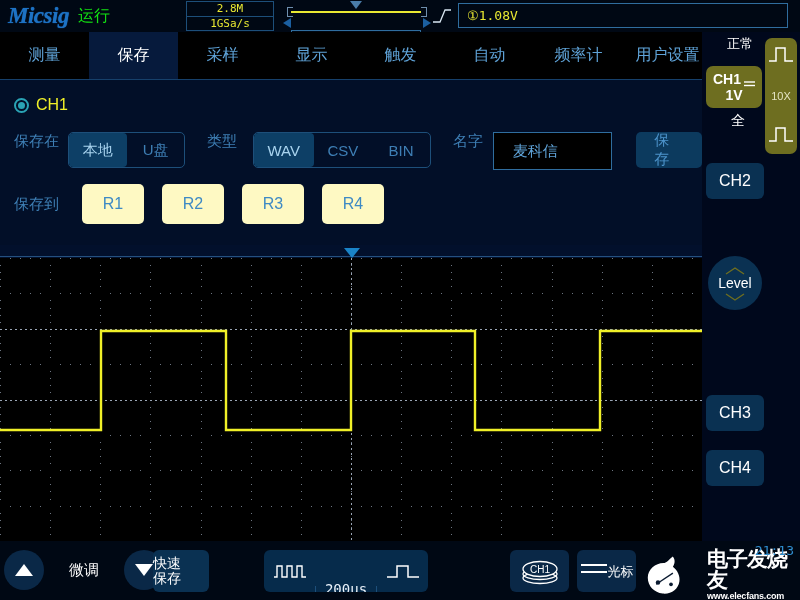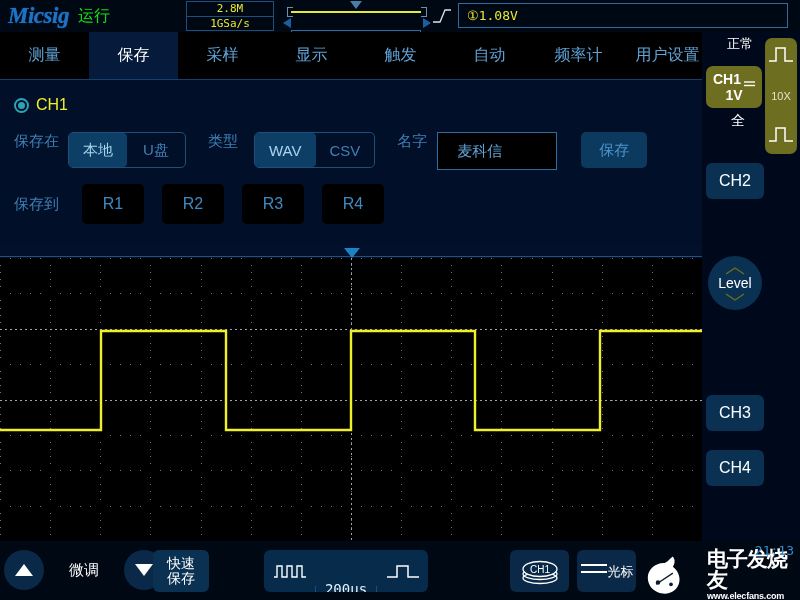--- a/index.html
+++ b/index.html
@@ -113,21 +113,21 @@
     width:120px; height:38px; background:#000000; border:1px solid #2f6d9e;
     display:flex; align-items:center; padding-left:19px;
     font-size:15px; color:#5fa3d8;
   }
   .btn {
     height:36px; min-width:62px; padding:0 18px; border-radius:5px;
     background:#0c3a5e; display:flex; align-items:center; justify-content:center;
     font-size:15px; color:#4d94cc; cursor:pointer;
   }
   .rbtn {
-    width:62px; height:40px; border-radius:5px; background:#000000;
+    width:62px; height:40px; border-radius:5px; background:#fef9c3;
     display:flex; align-items:center; justify-content:center;
     font-size:16px; color:#3e8ac4; margin-right:18px; cursor:pointer;
   }
 
   
   .wave-outer {
     position:absolute; left:0; top:245px; width:702px; height:296px;
     background:#02102c;
   }
   .wave-top {
@@ -191,21 +191,21 @@
   }
   .circ {
     width:40px; height:40px; border-radius:50%; background:#0a2847;
     display:flex; align-items:center; justify-content:center; cursor:pointer;
   }
   .bb-fine { position:absolute; left:4px; top:9px; display:flex; align-items:center; gap:25px; }
   .bb-fine .txt { font-size:15px; color:#ffffff; }
   .quick {
     position:absolute; left:153px; top:9px; width:56px; height:42px; border-radius:6px;
     background:#0a3152; display:flex; flex-direction:column;
-    align-items:center; justify-content:center; font-size:14px; color:#ffffff;
+    justify-content:center; font-size:14px; color:#ffffff;
     line-height:1.05; cursor:pointer;
   }
   .tb-group {
     position:absolute; left:264px; top:9px; height:42px; display:flex;
     background:#062b4b; border-radius:6px; overflow:hidden;
   }
   .tb-cell {
     width:51px; display:flex; align-items:center; justify-content:center; cursor:pointer;
   }
   .tb-cell.mid { width:62px; font-size:14px; color:#e8f1fa; font-family:"DejaVu Sans Mono",monospace;
@@ -287,20 +287,21 @@
       <span class="flabel">保存在</span>
       <span class="segment">
         <span class="seg-btn on">本地</span>
         <span class="seg-btn">U盘</span>
       </span>
 
       <span class="flabel" style="margin-left:22px; width:46px;">类型</span>
       <span class="segment">
         <span class="seg-btn on">WAV</span>
         <span class="seg-btn">CSV</span>
+        <span class="seg-btn">BIN</span>
       </span>
 
       <span class="flabel" style="margin-left:22px; width:40px;">名字</span>
       <span class="name-input" placeholder="麦科信">麦科信</span>
 
       <span class="btn" style="margin-left:24px;">保存</span>
     </div>
 
     <div class="row3">
       <span class="flabel">保存到</span>

